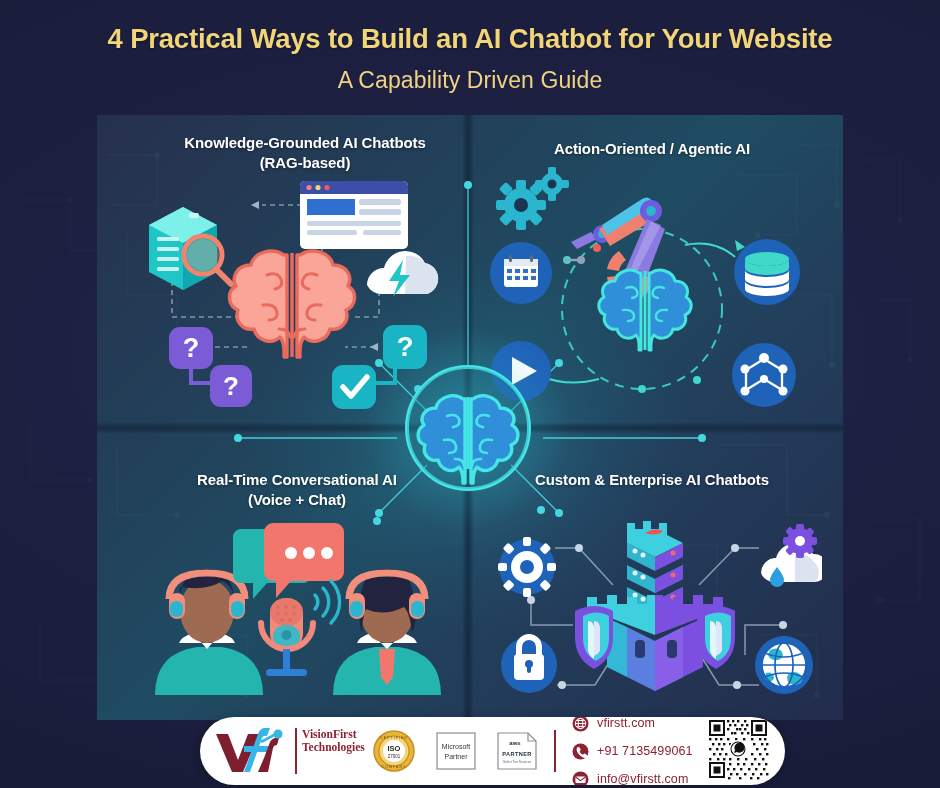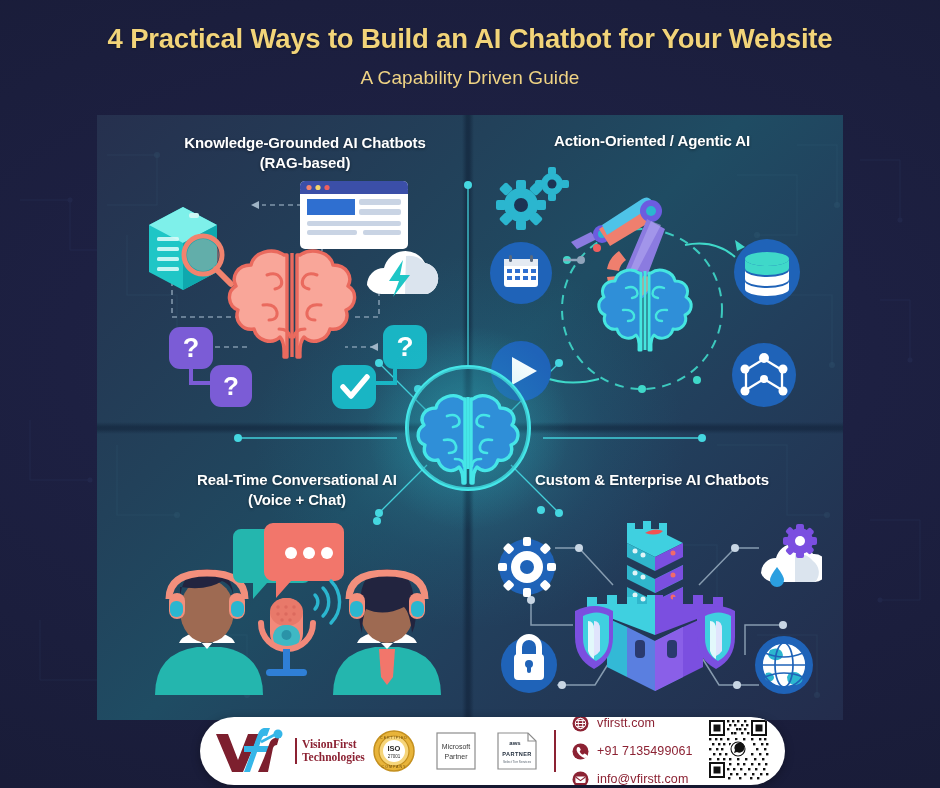--- a/index.html
+++ b/index.html
@@ -34,21 +34,21 @@
   .header h1 {
     font-size: 27.5px;
     font-weight: 700;
     color: #f2d479;
     letter-spacing: -0.2px;
     line-height: 1.1;
     text-shadow: 0 1px 2px rgba(0,0,0,.35);
   }
   .header h2 {
     margin-top: 13px;
-    font-size: 19px;
+    font-size: 23px;
     font-weight: 400;
     color: #efd384;
     letter-spacing: .1px;
   }
 
   
   .panel {
     position: absolute;
     left: 97px; top: 115px;
     width: 746px; height: 605px;
@@ -79,21 +79,21 @@
     position: absolute;
     color: #ffffff;
     font-size: 15px;
     font-weight: 700;
     line-height: 1.35;
     text-align: center;
     text-shadow: 0 1px 3px rgba(0,0,0,.45);
     letter-spacing: -0.1px;
   }
   .qt-tl { left: 48px;  top: 18px;  width: 320px; }
-  .qt-tr { left: 390px; top: 16px;  width: 330px; }
+  .qt-tr { left: 390px; top: 24px;  width: 330px; }
   .qt-bl { left: 40px;  top: 355px; width: 320px; }
   .qt-br { left: 385px; top: 355px; width: 340px; }
 
   
   .illus { position: absolute; }
   .il-tl { left: 30px;  top: 62px;  width: 330px; height: 240px; }
   .il-tr { left: 382px; top: 52px;  width: 340px; height: 250px; }
   .il-bl { left: 40px;  top: 400px; width: 320px; height: 195px; }
   .il-br { left: 390px; top: 390px; width: 335px; height: 205px; }
 
@@ -113,21 +113,21 @@
     position: absolute;
     left: 200px; top: 717px;
     width: 585px; height: 68px;
     background: #ffffff;
     border-radius: 34px;
     display: flex;
     align-items: center;
     box-shadow: 0 2px 10px rgba(0,0,0,.30);
     overflow: hidden;
   }
-  .fgroup-left { display: flex; align-items: center; padding-left: 14px; gap: 9px; }
+  .fgroup-left { display: flex; padding-left: 14px; gap: 9px; }
   .logo-text {
     display: flex; flex-direction: column;
     border-left: 2.2px solid #8c2233;
     padding-left: 5px;
     line-height: 1.12;
   }
   .logo-text span {
     color: #8c2233; font-size: 11.5px; font-weight: 700;
     font-family: "Liberation Serif", serif;
   }

